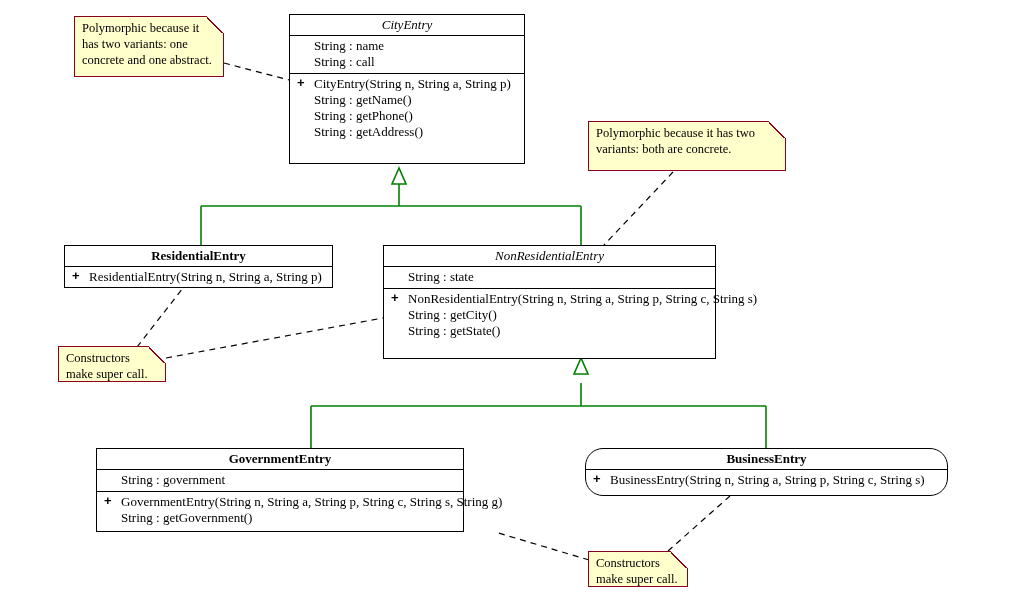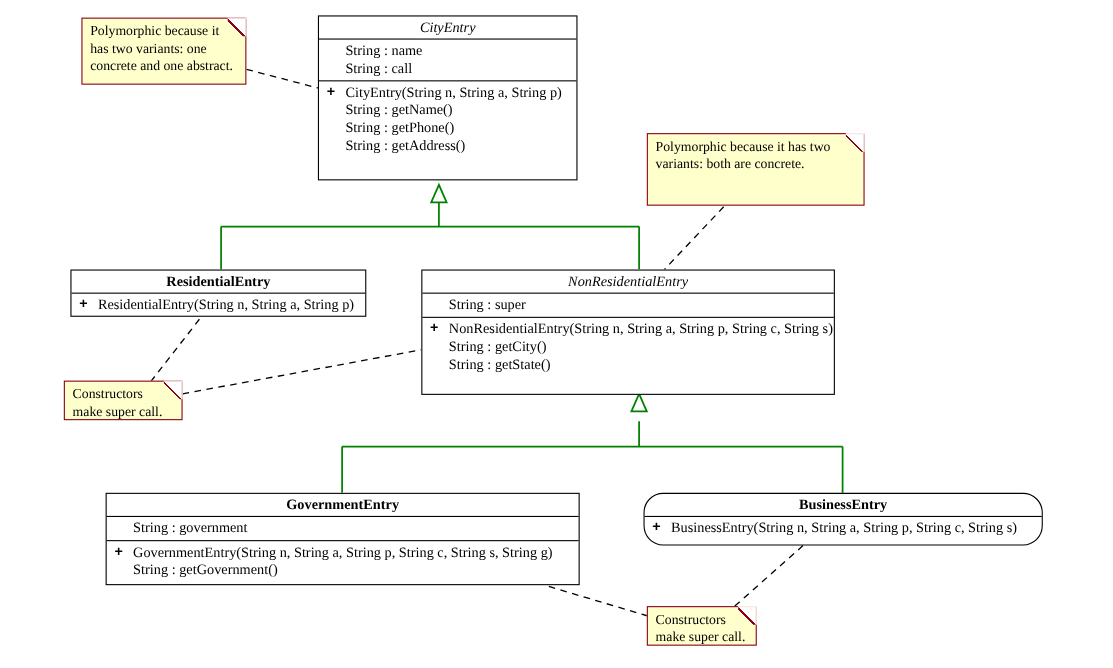--- a/index.html
+++ b/index.html
@@ -181,45 +181,45 @@
   <div class="uml-class concrete" style="left:64px; top:245px; width:269px; height:43px;">
     <div class="class-name">ResidentialEntry</div>
     <div class="compartment">
       <div class="member">
         <span class="vis">+</span>
         <span>ResidentialEntry(String n, String a, String p)</span>
       </div>
     </div>
   </div>
 
-  <div class="uml-class abstract" style="left:383px; top:245px; width:376px; height:114px;">
+  <div class="uml-class abstract" style="left:383px; top:245px; width:333px; height:114px;">
     <div class="class-name">NonResidentialEntry</div>
     <div class="compartment">
       <div class="member">
         <span class="vis"></span>
-        <span>String : super</span>
+        <span>String : state</span>
       </div>
     </div>
     <div class="compartment divider">
       <div class="member">
         <span class="vis">+</span>
         <span>NonResidentialEntry(String n, String a, String p, String c, String s)</span>
       </div>
       <div class="member">
         <span class="vis"></span>
         <span>String : getCity()</span>
       </div>
       <div class="member">
         <span class="vis"></span>
         <span>String : getState()</span>
       </div>
     </div>
   </div>
 
-  <div class="uml-class concrete" style="left:96px; top:448px; width:431px; height:84px;">
+  <div class="uml-class concrete" style="left:96px; top:448px; width:368px; height:84px;">
     <div class="class-name">GovernmentEntry</div>
     <div class="compartment">
       <div class="member">
         <span class="vis"></span>
         <span>String : government</span>
       </div>
     </div>
     <div class="compartment divider">
       <div class="member">
         <span class="vis">+</span>
@@ -242,21 +242,21 @@
     </div>
   </div>
 
   <div class="uml-note" style="left:74px; top:16px; width:150px; height:61px;">
     <div class="fold"></div>
     <div class="note-text">Polymorphic because it
 has two variants: one
 concrete and one abstract.</div>
   </div>
 
-  <div class="uml-note" style="left:588px; top:121px; width:198px; height:66px;">
+  <div class="uml-note" style="left:588px; top:121px; width:198px; height:50px;">
     <div class="fold"></div>
     <div class="note-text">Polymorphic because it has two
 variants: both are concrete.</div>
   </div>
 
   <div class="uml-note" style="left:58px; top:346px; width:108px; height:36px;">
     <div class="fold"></div>
     <div class="note-text">Constructors
 make super call.</div>
   </div>

